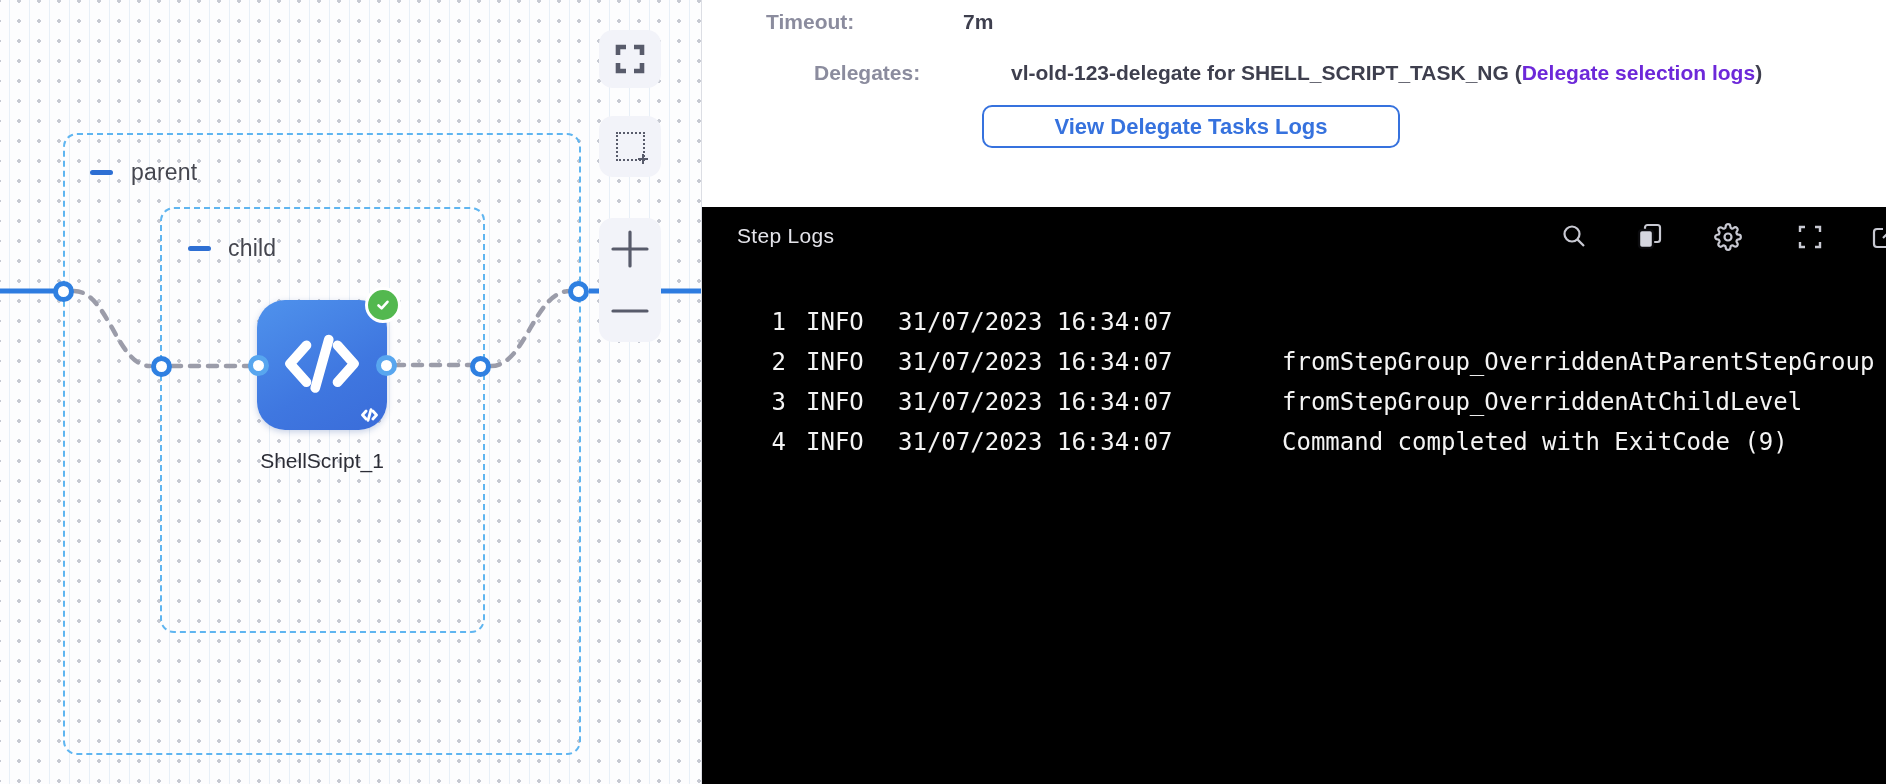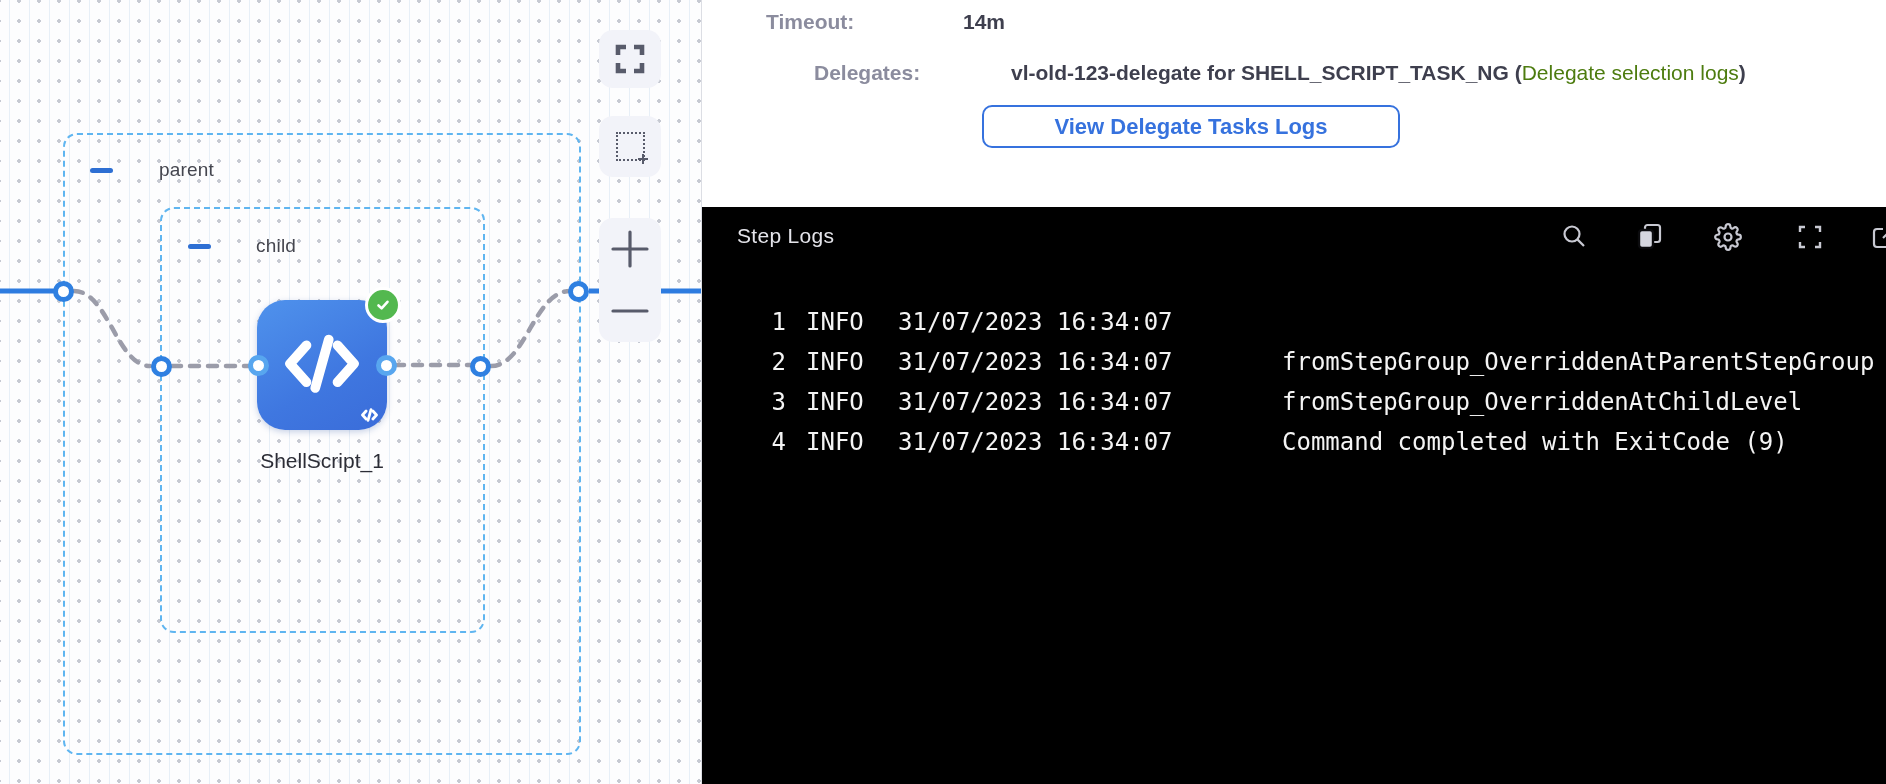--- a/index.html
+++ b/index.html
@@ -14,21 +14,21 @@
       radial-gradient(circle, #c6c9d2 1.6px, transparent 1.7px);
     background-size:20px 20px,20px 20px;
     background-position:9px 0,9px 11px;}
   .divider{position:absolute;left:701px;top:0;width:1px;height:784px;background:#dcdee4;}
 
   .wires{position:absolute;left:0;top:0;z-index:1;}
 
   .group{position:absolute;border:2px dashed #5fb5f0;border-radius:14px;z-index:2;}
   .group-label{display:flex;align-items:center;gap:18px;}
   .minus-bar{width:23px;height:5px;border-radius:3px;background:#2e6fd3;flex:0 0 auto;}
-  .group-name{font-size:19px;color:#45464f;letter-spacing:.2px;padding-left:28px;}
+  .group-name{font-size:23px;color:#45464f;letter-spacing:.2px;}
 
   .parent-group{left:63px;top:133px;width:514px;height:618px;}
   .parent-group .group-label{margin:24px 0 0 25px;}
   .child-group{left:160px;top:207px;width:321px;height:422px;}
   .child-group .group-label{margin:26px 0 0 26px;gap:17px;}
 
   .node{position:absolute;left:257px;top:300px;width:130px;height:130px;border-radius:28px;
         background:linear-gradient(150deg,#4f92ec 0%,#3f77e0 60%,#3a6cd9 100%);z-index:3;
         box-shadow:0 2px 6px rgba(40,80,160,.25);}
   .node-glyph{position:absolute;left:50%;top:50%;transform:translate(-50%,-52%);}
@@ -52,21 +52,21 @@
   .marquee-box{position:relative;width:25px;height:25px;border:2.6px dotted #585b6b;}
   .marquee-cursor{position:absolute;right:-6px;bottom:-6px;}
 
   
   .right{position:absolute;left:702px;top:0;width:1184px;height:784px;background:#fff;}
   .details{position:relative;width:100%;height:237px;background:#fff;}
   .detail-label{position:absolute;left:64px;font-size:21px;font-weight:600;color:#8b8c9e;}
   .detail-value{position:absolute;left:261px;font-size:21px;font-weight:700;color:#3e3f4e;white-space:nowrap;}
   .row-timeout .detail-label,.row-timeout .detail-value{top:10px;}
   .row-delegates .detail-label,.row-delegates .detail-value{top:61px;margin-left:48px;}
-  .link{color:#4d7c0f;font-weight:400;text-decoration:none;cursor:pointer;}
+  .link{color:#6d28d9;font-weight:700;text-decoration:none;cursor:pointer;}
   .view-logs-btn{position:absolute;left:280px;top:105px;width:418px;height:43px;background:#fff;
         border:2px solid #3672de;border-radius:10px;color:#3672de;font-size:22px;font-weight:700;
         font-family:inherit;cursor:pointer;display:flex;align-items:center;justify-content:center;}
 
   .logs{position:absolute;left:0;top:207px;width:1388px;height:577px;background:#000000;}
   .logs-header{position:relative;height:60px;overflow:hidden;}
   .logs-title{position:absolute;left:35px;top:17px;font-size:21px;font-weight:500;color:#e4e4ea;letter-spacing:.3px;}
   .hicon{position:absolute;top:16px;cursor:pointer;}
   .hicon-search{left:859px;}
   .hicon-copy{left:934px;}
@@ -181,21 +181,21 @@
     </div>
   </div>
 
   <div class="divider"></div>
 
   <div class="right">
 
     <div class="details">
       <div class="row-timeout">
         <span class="detail-label">Timeout:</span>
-        <span class="detail-value">14m</span>
+        <span class="detail-value">7m</span>
       </div>
       <div class="row-delegates">
         <span class="detail-label">Delegates:</span>
         <span class="detail-value"><span>vl-old-123-delegate for SHELL_SCRIPT_TASK_NG (</span><a class="link">Delegate selection logs</a><span>)</span></span>
       </div>
       <button class="view-logs-btn">View Delegate Tasks Logs</button>
     </div>
 
     <div class="logs">
       <div class="logs-header">

